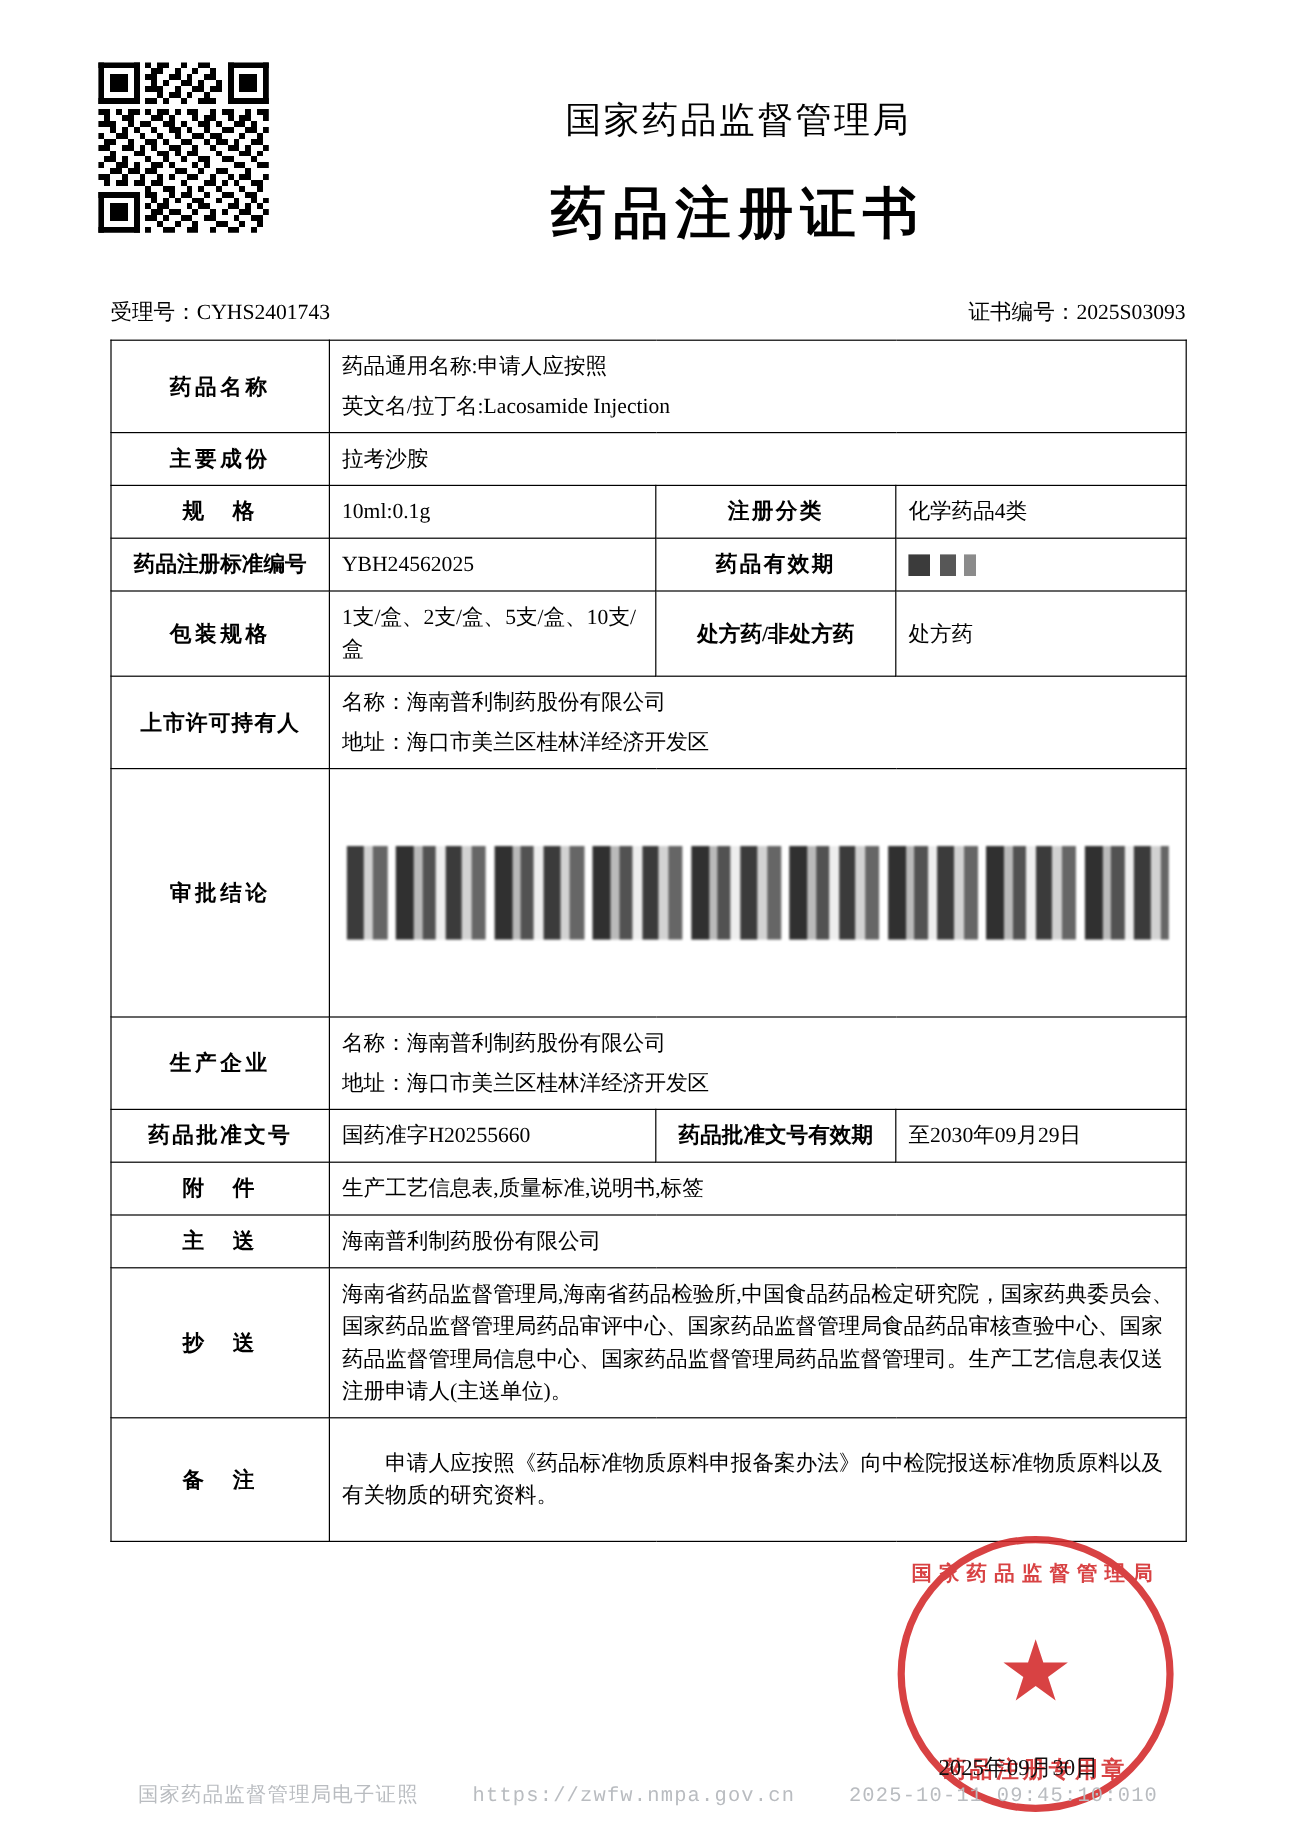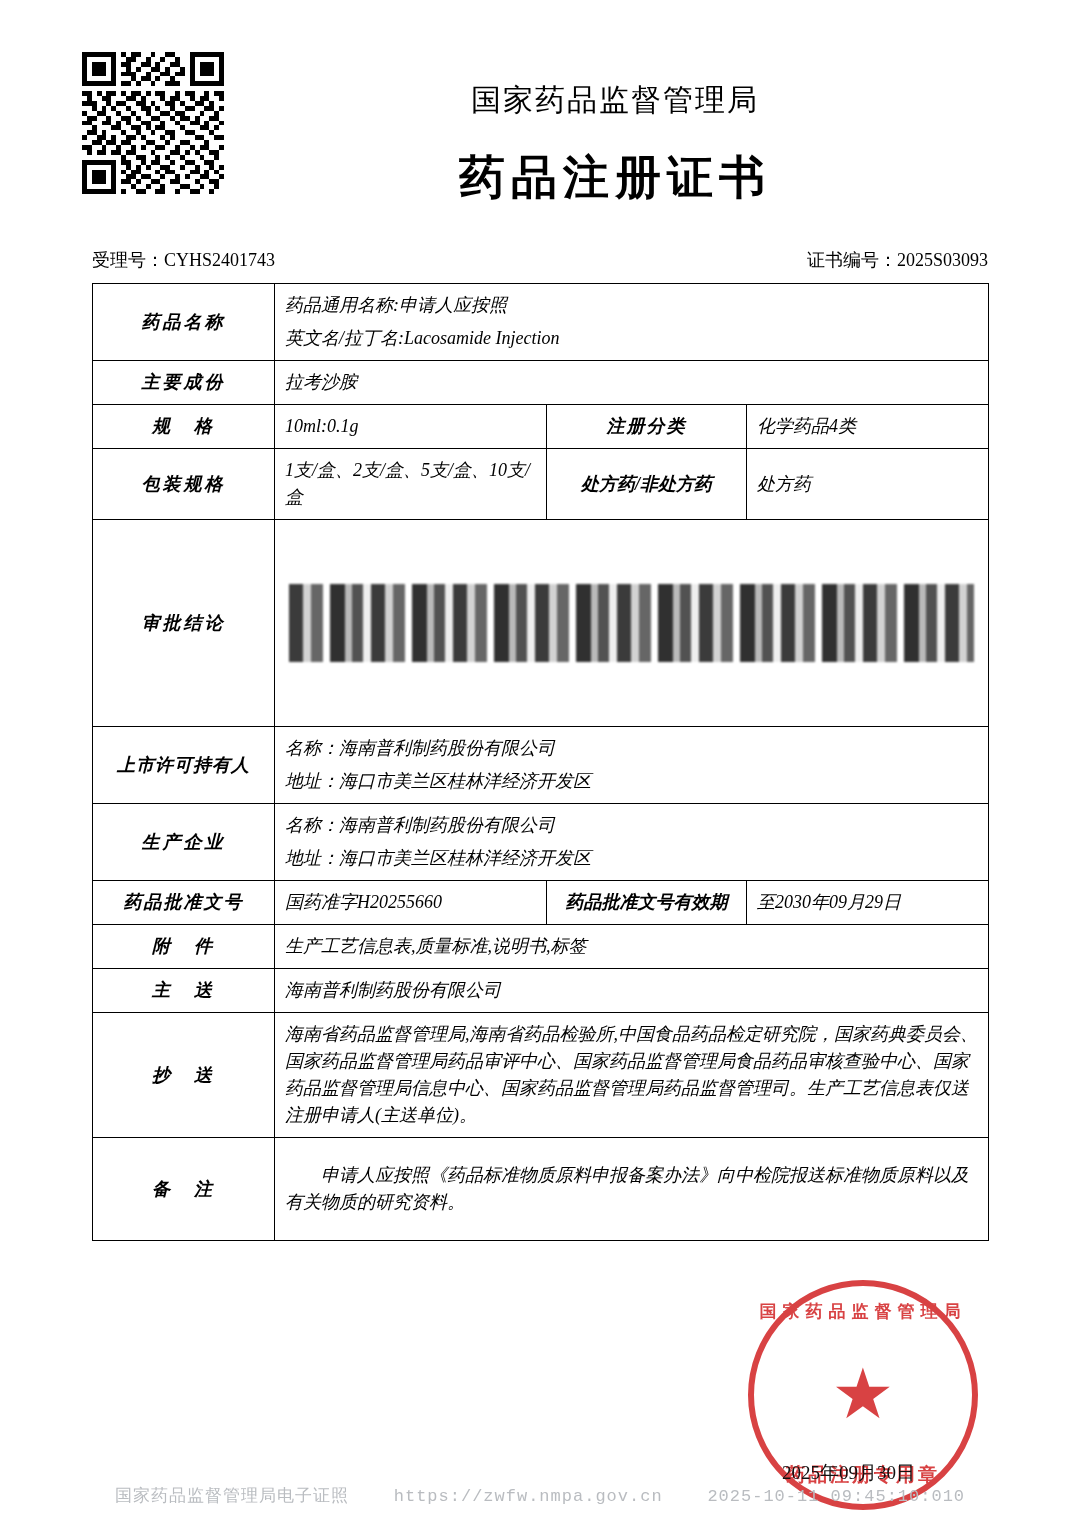--- a/index.html
+++ b/index.html
@@ -68,21 +68,20 @@
   .meta-row .label-val { white-space: nowrap; }
 
   
   table.cert {
     position: absolute;
     left: 92px;
     top: 283px;
     width: 896px;
     border-collapse: collapse;
     table-layout: fixed;
-    font-style: italic;
   }
   table.cert td {
     border: 1.5px solid #000;
     padding: 8px 10px;
     font-size: 18px;
     vertical-align: middle;
     line-height: 1.5;
   }
   td.rowlabel {
     text-align: center;
@@ -456,43 +455,51 @@
         <td class="rowlabel">主要成份</td>
         <td class="val" colspan="3">拉考沙胺</td>
       </tr>
       <tr>
         <td class="rowlabel">规　格</td>
         <td class="val">10ml:0.1g</td>
         <td class="midlabel">注册分类</td>
         <td class="val">化学药品4类</td>
       </tr>
       <tr>
+        <td class="rowlabel" style="letter-spacing:0">药品注册标准编号</td>
+        <td class="val">YBH24562025</td>
+        <td class="midlabel">药品有效期</td>
+        <td class="val">
+          <span class="redact redact-small"></span>
+        </td>
+      </tr>
+      <tr>
         <td class="rowlabel">包装规格</td>
         <td class="val">1支/盒、2支/盒、5支/盒、10支/盒</td>
         <td class="midlabel" style="letter-spacing:0">处方药/非处方药</td>
         <td class="val">处方药</td>
-      </tr>
-      <tr>
-        <td class="rowlabel">审批结论</td>
-        <td class="val approval-cell" colspan="3">
-          <span class="redact redact-block"></span>
-        </td>
       </tr>
       <tr>
         <td class="rowlabel" style="letter-spacing:1px">上市许可持有人</td>
         <td class="val" colspan="3">
           <span class="sub-line">
             <span>名称：</span><span>海南普利制药股份有限公司</span>
           </span>
           <span class="sub-line">
             <span>地址：</span><span>海口市美兰区桂林洋经济开发区</span>
           </span>
         </td>
       </tr>
       <tr>
+        <td class="rowlabel">审批结论</td>
+        <td class="val approval-cell" colspan="3">
+          <span class="redact redact-block"></span>
+        </td>
+      </tr>
+      <tr>
         <td class="rowlabel">生产企业</td>
         <td class="val" colspan="3">
           <span class="sub-line">
             <span>名称：</span><span>海南普利制药股份有限公司</span>
           </span>
           <span class="sub-line">
             <span>地址：</span><span>海口市美兰区桂林洋经济开发区</span>
           </span>
         </td>
       </tr>

